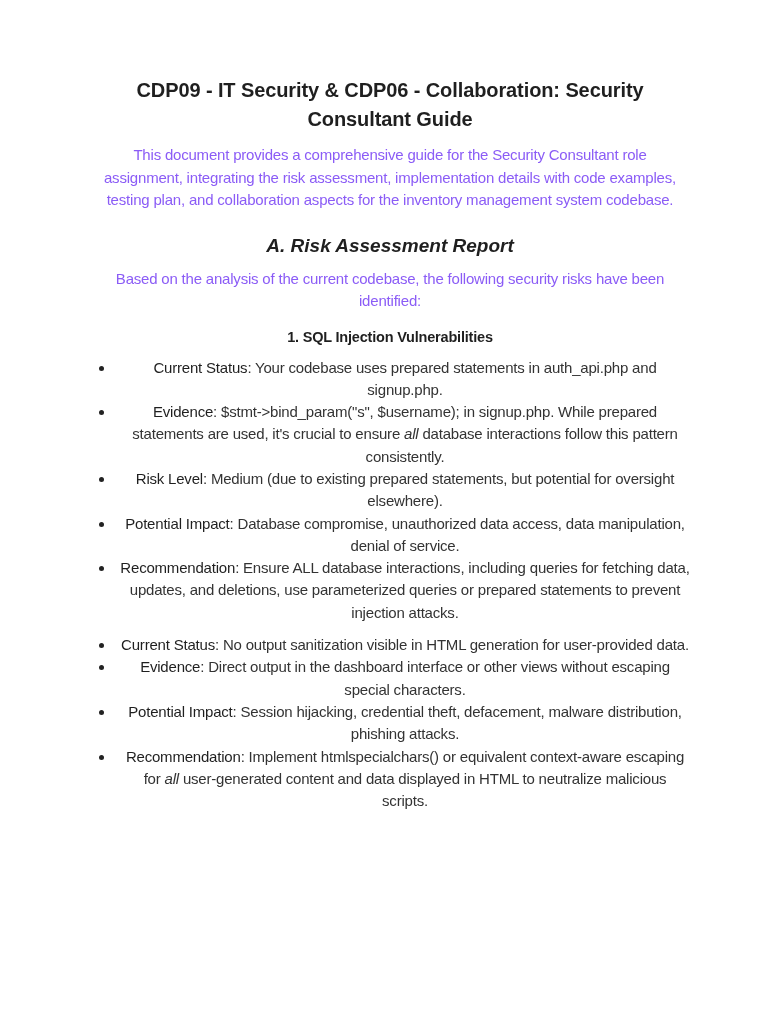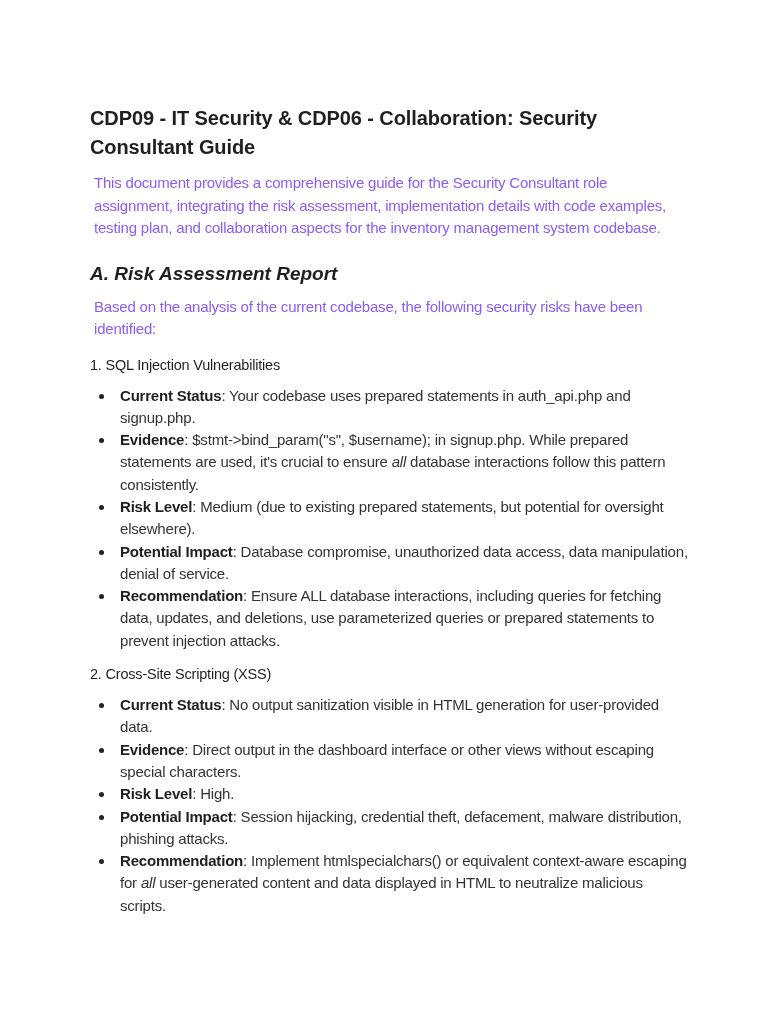--- a/index.html
+++ b/index.html
@@ -11,22 +11,23 @@
       width: 768px;
       height: 1024px;
       overflow: hidden;
       position: relative;
       font-family: "Liberation Sans", sans-serif;
       color: #333333;
     }
     .page {
       position: absolute;
       left: 90px;
-      top: 104px;
+      top: 76px;
       width: 600px;
+      text-align: center;
     }
     .doc-title {
       font-size: 20px;
       font-weight: bold;
       line-height: 29px;
       color: #1f1f1f;
       margin: 0 0 10px 0;
       letter-spacing: -0.1px;
     }
     p.body {
@@ -41,21 +42,21 @@
       font-size: 19px;
       font-weight: bold;
       line-height: 26px;
       color: #1f1f1f;
       margin: 0 0 9px 0;
       font-style: italic;
     }
     .lead { margin-bottom: 14px !important; }
     .h3 {
       font-size: 14.5px;
-      font-weight: normal;
+      font-weight: bold;
       line-height: 20px;
       color: #1f1f1f;
       margin: 12px 0 10px 0;
       letter-spacing: -0.2px;
     }
     ul.bullets {
       list-style: none;
       margin: 0 0 10px 0;
       padding: 0;
     }
@@ -71,21 +72,21 @@
       position: absolute;
       left: 9px;
       top: 9px;
       width: 5px;
       height: 5px;
       border-radius: 50%;
       background: #222222;
     }
     ul.bullets li b {
       color: #1f1f1f;
-      font-weight: bold;
+      font-weight: normal;
       margin-top: 25px;
     }
     ul.bullets li i { }
   </style>
 </head>
 <body>
 
 <div class="page">
   <h1 class="doc-title">CDP09 - IT Security &amp; CDP06 - Collaboration: Security Consultant Guide</h1>
   <p class="body intro">This document provides a comprehensive guide for the Security Consultant role assignment, integrating the risk assessment, implementation details with code examples, testing plan, and collaboration aspects for the inventory management system codebase.</p>
@@ -105,30 +106,26 @@
       <span class="dot"></span><b>Risk Level</b><span>: Medium (due to existing prepared statements, but potential for oversight elsewhere).</span>
     </li>
     <li>
       <span class="dot"></span><b>Potential Impact</b><span>: Database compromise, unauthorized data access, data manipulation, denial of service.</span>
     </li>
     <li>
       <span class="dot"></span><b>Recommendation</b><span>: Ensure ALL database interactions, including queries for fetching data, updates, and deletions, use parameterized queries or prepared statements to prevent injection attacks.</span>
     </li>
   </ul>
 
-  <h3 class="h3">2. Cross-Site Scripting (XSS)</h3>
   <ul class="bullets">
     <li>
       <span class="dot"></span><b>Current Status</b><span>: No output sanitization visible in HTML generation for user-provided data.</span>
     </li>
     <li>
       <span class="dot"></span><b>Evidence</b><span>: Direct output in the dashboard interface or other views without escaping special characters.</span>
-    </li>
-    <li>
-      <span class="dot"></span><b>Risk Level</b><span>: High.</span>
     </li>
     <li>
       <span class="dot"></span><b>Potential Impact</b><span>: Session hijacking, credential theft, defacement, malware distribution, phishing attacks.</span>
     </li>
     <li>
       <span class="dot"></span><b>Recommendation</b><span>: Implement htmlspecialchars() or equivalent context-aware escaping for </span><i>all</i><span> user-generated content and data displayed in HTML to neutralize malicious scripts.</span>
     </li>
   </ul>
 </div>
 

